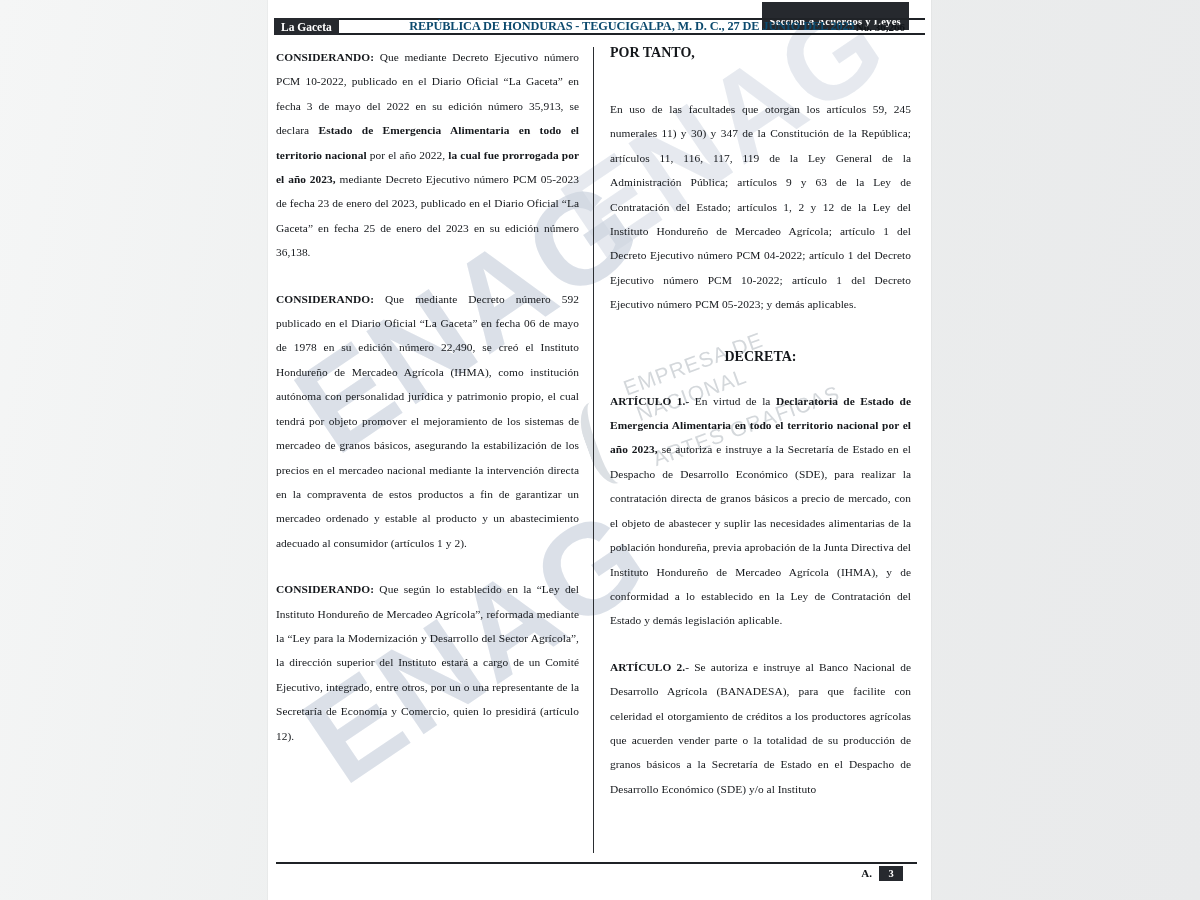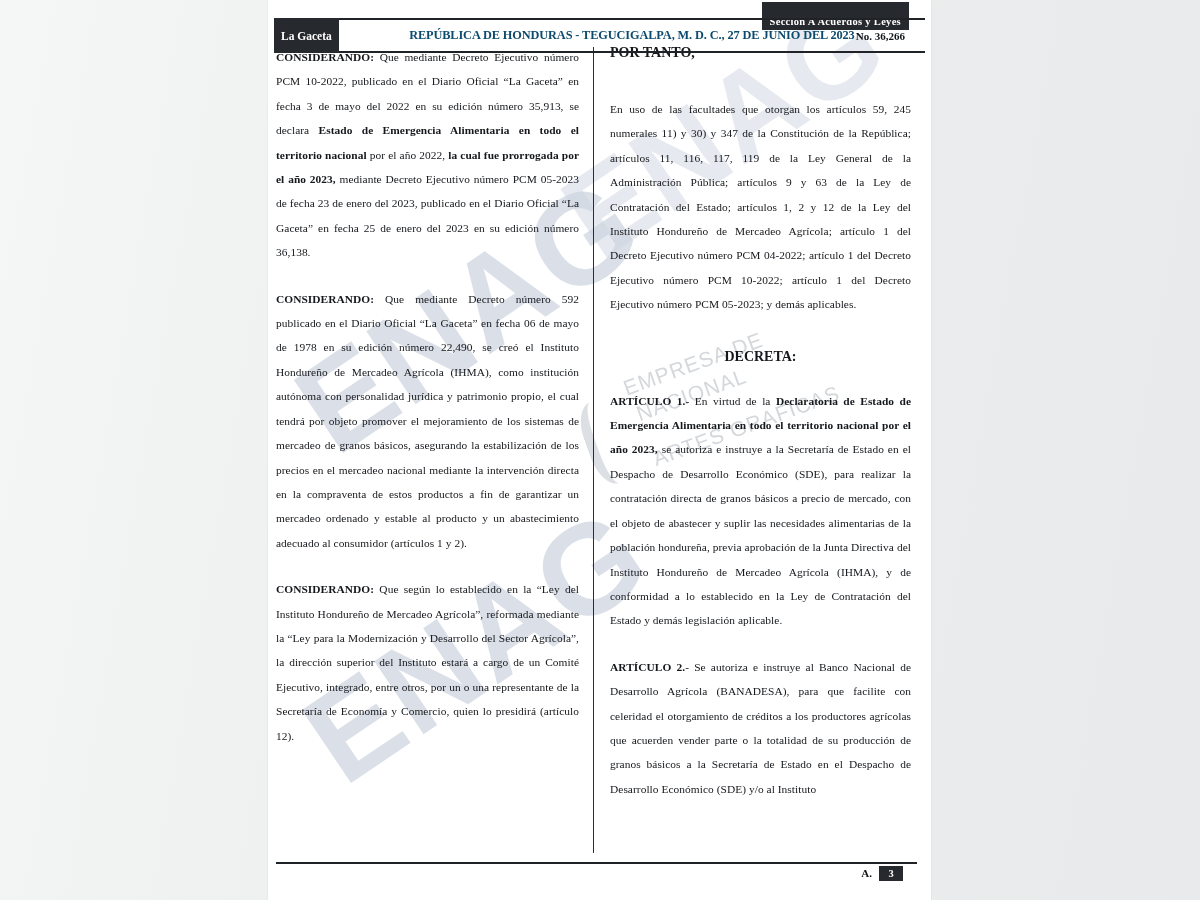--- a/index.html
+++ b/index.html
@@ -72,21 +72,21 @@
     position: absolute; right: 22px; top: 2px;
     background: #26292e; color: #ffffff;
     font-family: "Liberation Serif", serif;
     font-weight: 700; font-size: 10.5px;
     letter-spacing: .3px;
     padding: 14px 8px 3px 8px;
     white-space: nowrap;
   }
   .masthead-row {
     position: absolute; left: 6px; top: 18px;
-    width: 651px; height: 35px;
+    width: 651px; height: 17px;
     display: flex; align-items: stretch;
   }
   .gaceta-badge {
     background: #26292e; color: #ffffff;
     font-weight: 700; font-size: 11.5px;
     display: flex; align-items: center;
     padding: 0 7px;
     white-space: nowrap;
   }
   .masthead-main {

